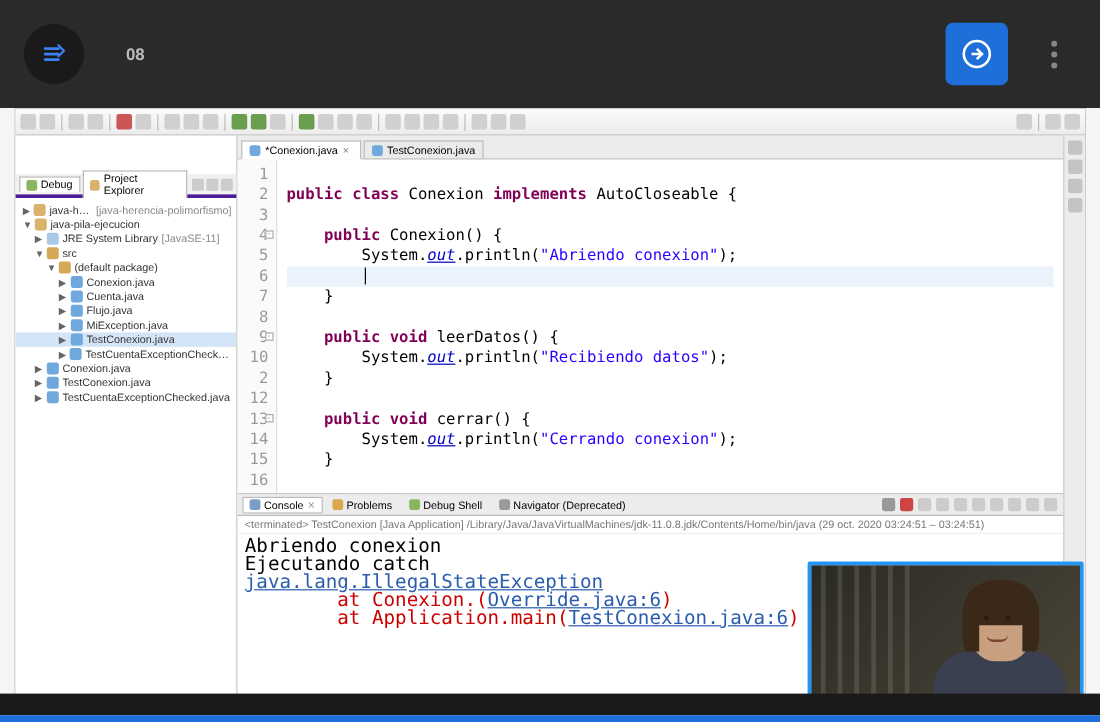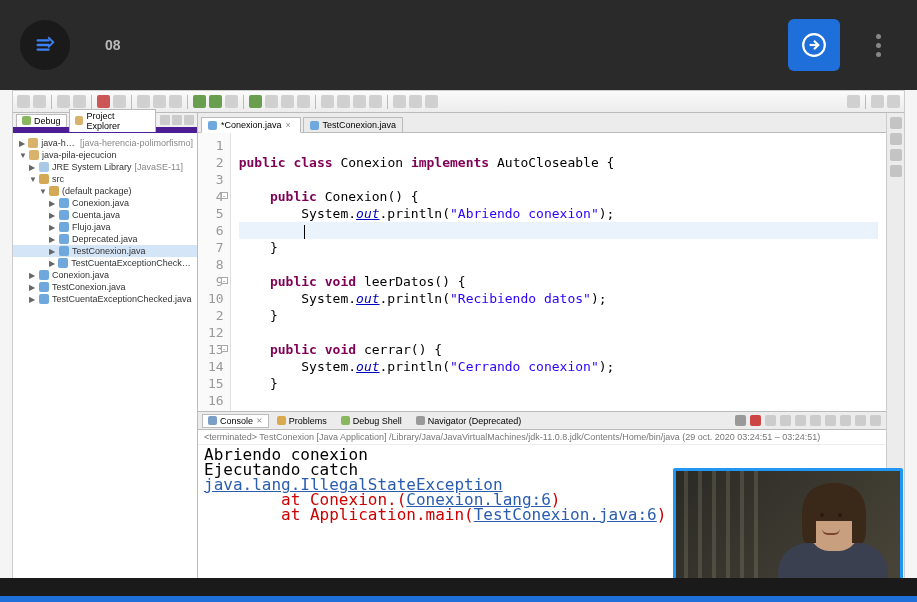--- a/index.html
+++ b/index.html
@@ -21,21 +21,21 @@
 
 .ide { background: #f4f4f4; height: 488px; position: relative; border: 1px solid #ccc; margin: 0 12px; }
 .ide-toolbar { height: 22px; background: linear-gradient(#fbfbfb,#ececec); border-bottom: 1px solid #bbb; display: flex; align-items: center; padding: 0 4px; gap: 3px; overflow: hidden; font-size: 8px; }
 .ide-toolbar .tb-icon { width: 13px; height: 13px; background: #d0d0d0; border-radius: 2px; flex-shrink: 0; }
 .ide-toolbar .tb-icon.green { background: #6a9e4f; }
 .ide-toolbar .tb-icon.red { background: #c55; }
 .ide-toolbar .tb-sep { width: 1px; height: 14px; background: #bbb; margin: 0 2px; flex-shrink: 0; }
 
 .ide-body { display: flex; height: 466px; }
 .ide-left { width: 185px; border-right: 1px solid #bbb; background: #fff; display: flex; flex-direction: column; }
-.views-tabs { height: 20px; border-bottom: 6px solid #4c1d95; display: flex; align-items: center; font-size: 9px; background: #f0f0f0; padding: 0 3px; gap: 2px; }
+.views-tabs { height: 20px; border-bottom: 3px solid #4c1d95; display: flex; align-items: center; font-size: 9px; background: #f0f0f0; padding: 0 3px; gap: 2px; margin-top: 32px; }
 .view-tab { padding: 1px 5px; background: #fff; border: 1px solid #bbb; border-bottom: none; display: flex; align-items: center; gap: 3px; }
 .view-tab .vicon { width: 9px; height: 9px; background: #d4a; border-radius: 2px; }
 .views-tabs .sp { flex: 1; }
 .mini-icon { width: 10px; height: 10px; background: #ccc; border-radius: 1px; }
 
 .tree { flex: 1; font-size: 9px; padding: 4px 0; overflow: hidden; color: #333; }
 .tree-item { padding: 1px 4px; display: flex; align-items: center; gap: 3px; white-space: nowrap; }
 .tree-item.l1 { padding-left: 6px; }
 .tree-item.l2 { padding-left: 16px; }
 .tree-item.l3 { padding-left: 26px; }
@@ -230,21 +230,21 @@
             <span class="tlabel">Cuenta.java</span>
           </div>
         <div class="tree-item l4">
             <span class="tarrow">▶</span>
             <span class="ticon java"></span>
             <span class="tlabel">Flujo.java</span>
           </div>
         <div class="tree-item l4">
             <span class="tarrow">▶</span>
             <span class="ticon java"></span>
-            <span class="tlabel">Deprecated.java</span>
+            <span class="tlabel">MiException.java</span>
           </div>
         <div class="tree-item l4 sel">
             <span class="tarrow">▶</span>
             <span class="ticon java"></span>
             <span class="tlabel">TestConexion.java</span>
           </div>
         <div class="tree-item l4">
             <span class="tarrow">▶</span>
             <span class="ticon java"></span>
             <span class="tlabel">TestCuentaExceptionChecked.java</span>
@@ -338,21 +338,21 @@
           <div class="ctoolicon"></div>
           <div class="ctoolicon"></div>
           <div class="ctoolicon"></div>
           <div class="ctoolicon"></div>
           <div class="ctoolicon"></div>
         </div>
         <div class="console-status">&lt;terminated&gt; TestConexion [Java Application] /Library/Java/JavaVirtualMachines/jdk-11.0.8.jdk/Contents/Home/bin/java (29 oct. 2020 03:24:51 – 03:24:51)</div>
         <div class="console-out" id="console-out">Abriendo conexion
 Ejecutando catch
 <span class="err err-link">java.lang.IllegalStateException</span>
-<span class="err">	at Conexion.<init>(</init></span><span class="err err-link">Conexion.lang:6</span><span class="err">)</span>
+<span class="err">	at Conexion.<init>(</init></span><span class="err err-link">Override.java:6</span><span class="err">)</span>
 <span class="err">	at Application.main(</span><span class="err err-link">TestConexion.java:6</span><span class="err">)</span></div>
       </div>
     </div>
   </div>
 </div>
 
 <div class="webcam">
   <div class="bg-lines">
     <div class="vline" style="left:8px"></div>
       <div class="vline" style="left:22px"></div>

